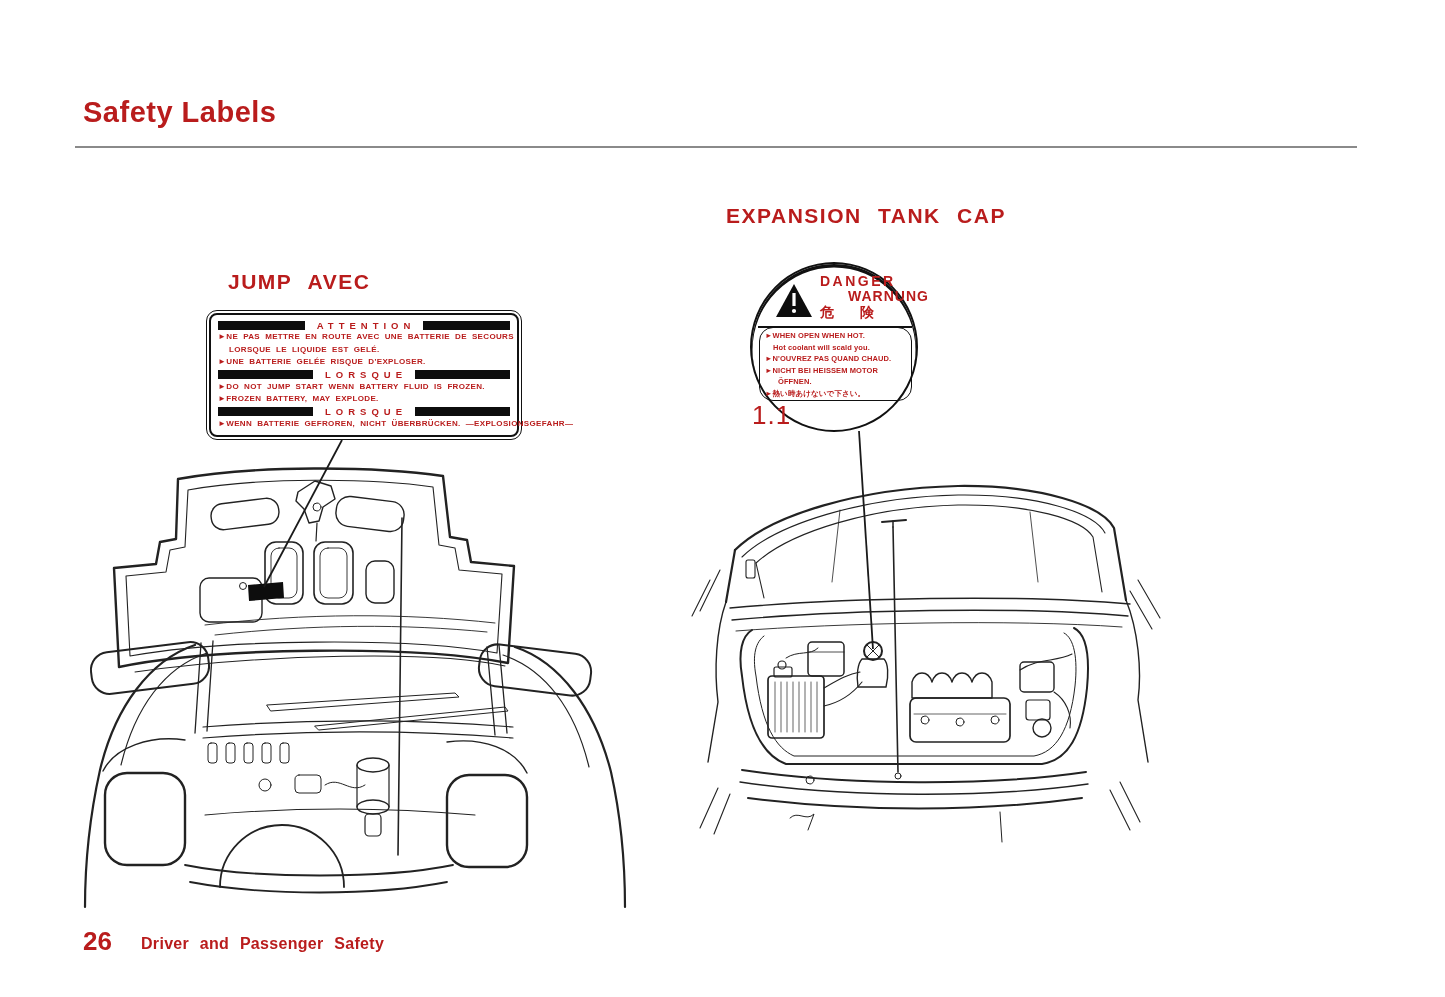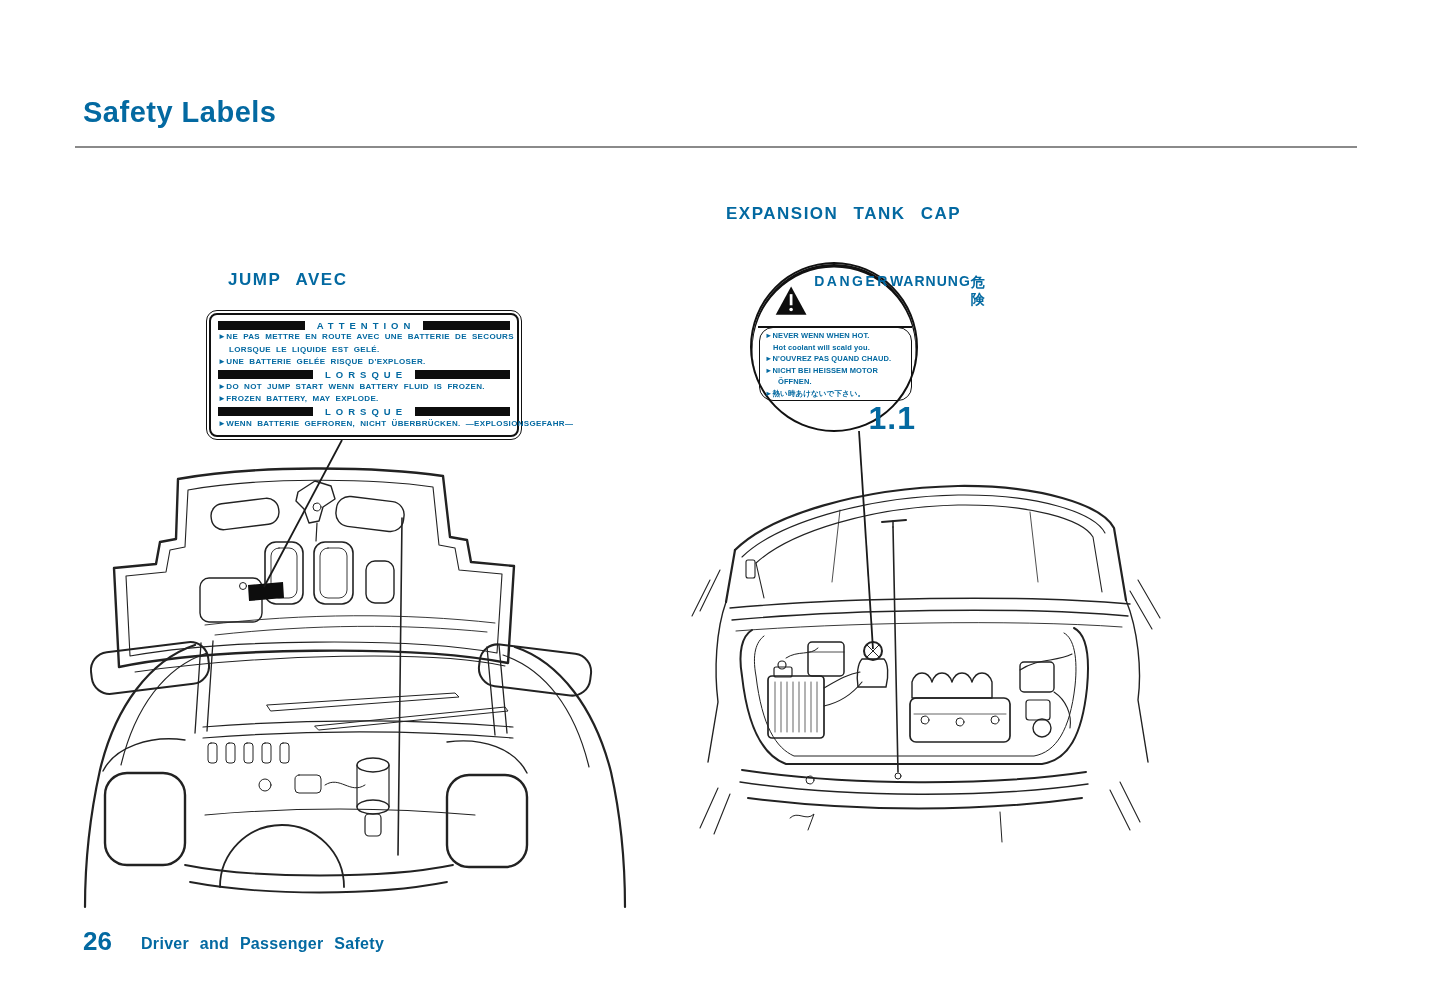--- a/index.html
+++ b/index.html
@@ -1,26 +1,26 @@
 <!DOCTYPE html>
 <html><head>
 <meta charset="utf-8">
 <style>
   * { margin:0; padding:0; box-sizing:border-box; }
   html,body { background:#fff; }
   .page {
     position:relative; width:1445px; height:997px; background:#ffffff;
-    font-family:"Liberation Sans", sans-serif; color:#0369a1; overflow:hidden;
+    font-family:"Liberation Sans", sans-serif; color:#b91c1c; overflow:hidden;
   }
   .abs { position:absolute; }
 
   
   .page-title { left:83px; top:96px; font-size:29px; font-weight:bold; letter-spacing:0.5px; }
   .title-rule { left:75px; top:146px; width:1282px; height:2px; background:#8a8a8a; }
-  .fig-heading { font-size:17px; font-weight:bold; letter-spacing:1.5px; word-spacing:9px; }
+  .fig-heading { font-size:21px; font-weight:bold; letter-spacing:1.5px; word-spacing:9px; }
   .jump-heading { left:228px; top:270px; }
   .exp-heading  { left:726px; top:204px; }
 
   
   .js-label {
     left:206px; top:310px; width:316px; height:130px;
     border:1.5px solid #111; border-radius:11px; padding:2px; background:#fff;
   }
   .js-inner {
     width:100%; height:100%; border:2.5px solid #111; border-radius:8px;
@@ -33,36 +33,36 @@
   .js-line.cont { padding-left:11px; }
 
   
   .cap-label {
     left:750px; top:262px; width:168px; height:170px;
     border:2.5px solid #111; border-radius:50%; background:#fff;
     box-shadow:0 0 0 1.5px #fff, 0 3px 0 0.5px #111 inset;
   }
   .cap-head { position:absolute; left:22px; top:10px; display:flex; }
   .cap-tri { margin-top:8px; }
-  .cap-titles { margin-left:6px; display:flex; flex-direction:row; }
+  .cap-titles { margin-left:6px; display:flex; flex-direction:column; }
   .cap-t1 { font-size:14px; font-weight:bold; letter-spacing:2.5px; line-height:15px; }
-  .cap-t2 { font-size:14px; font-weight:bold; letter-spacing:1px;   line-height:15px; }
+  .cap-t2 { font-size:14px; font-weight:bold; letter-spacing:1px;   line-height:15px;margin-left:28px; }
   .cap-t3 { font-size:14px; font-weight:bold; letter-spacing:26px;  line-height:17px;
             font-family:"DejaVu Sans","Liberation Sans",sans-serif; }
   .cap-divider { position:absolute; left:6px; top:62px; width:154px; height:1.5px; background:#111; }
   .cap-box {
     position:absolute; left:7px; top:63px; width:153px; height:74px;
     border:1.5px solid #111; border-radius:14px; padding:2px 5px;
   }
   .cap-line { font-size:7.5px; font-weight:bold; letter-spacing:0.1px; white-space:nowrap; height:11.5px; line-height:11.5px; }
   .cap-line.cont1 { padding-left:8px; }
   .cap-line.cont2 { padding-left:13px; }
   .cap-line.jp { font-family:Liberation Sans, sans-serif; }
-  .cap-version { position:absolute; left:0; top:136px; width:100%; text-align:right;
-                 font-size:32px; font-weight:bold; letter-spacing:1px; }
+  .cap-version { position:absolute; left:0; top:136px; width:100%; text-align:left;
+                 font-size:26px; font-weight:normal; letter-spacing:1px; }
 
   
   .footer-num { left:83px; top:926px; font-size:26px; font-weight:bold;text-align:center; }
   .footer-sec { left:141px; top:935px; font-size:16px; font-weight:bold; word-spacing:6px; letter-spacing:0.3px; }
 
   
   svg.art path, svg.art rect, svg.art circle, svg.art ellipse, svg.art line, svg.art polygon {
     fill:none; stroke:#222; stroke-linecap:round; stroke-linejoin:round;
   }
   svg.art .fill { fill:#0d0d0d; stroke:none; }
@@ -113,21 +113,21 @@
         <circle cx="20" cy="29" r="2.1" fill="#fff"></circle>
       </svg>
       <div class="cap-titles">
         <span class="cap-t1">DANGER</span>
         <span class="cap-t2">WARNUNG</span>
         <span class="cap-t3">危険</span>
       </div>
     </div>
     <div class="cap-divider"></div>
     <div class="cap-box">
-      <div class="cap-line">►NEVER WENN WHEN HOT.</div>
+      <div class="cap-line">►WHEN OPEN WHEN HOT.</div>
       <div class="cap-line cont1">Hot coolant will scald you.</div>
       <div class="cap-line">►N'OUVREZ PAS QUAND CHAUD.</div>
       <div class="cap-line">►NICHT BEI HEISSEM MOTOR</div>
       <div class="cap-line cont2">ÖFFNEN.</div>
       <div class="cap-line jp">►熱い時あけないで下さい。</div>
     </div>
     <div class="cap-version">1.1</div>
   </div>
 
   <svg class="abs art" style="left:55px; top:435px;" width="640" height="480" viewBox="0 0 640 480">

